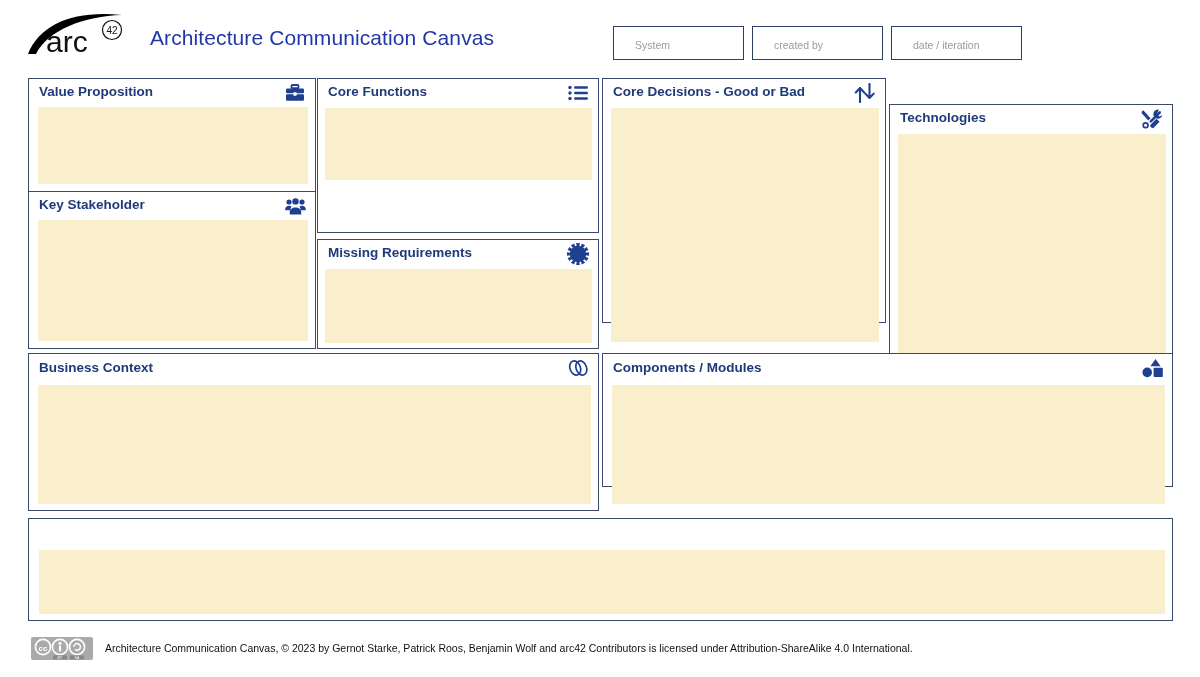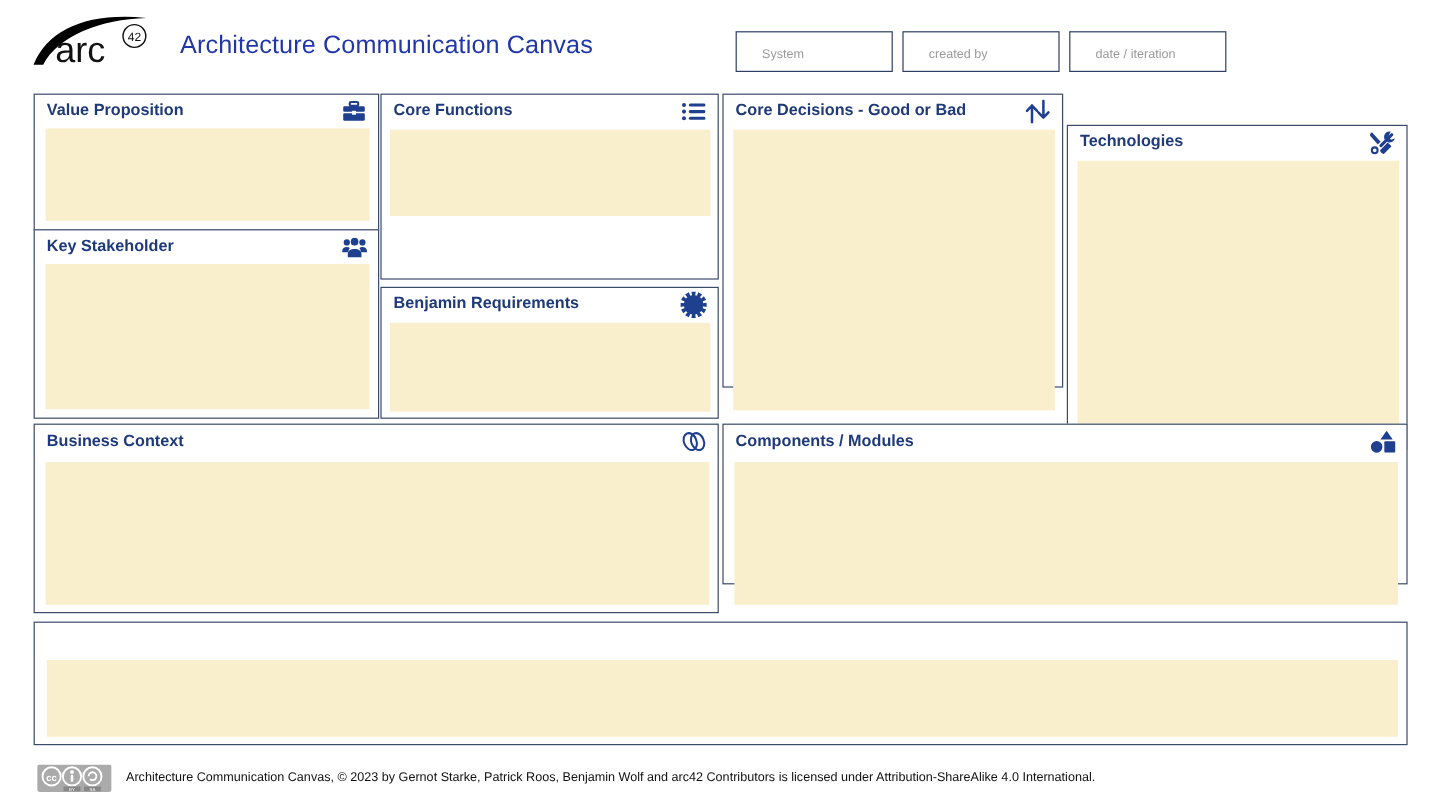--- a/index.html
+++ b/index.html
@@ -225,21 +225,21 @@
           <circle cx="2" cy="13.5" r="1.7"></circle>
             <rect x="6" y="12.2" width="14" height="2.6" rx="1.3"></rect>
         </svg>
       </div>
     </div>
     <div class="fill"></div>
   </div>
 
   <div class="panel" id="p-quality">
     <div class="panel-head">
-      <div class="panel-title">Benjamin Requirements</div>
+      <div class="panel-title">Missing Requirements</div>
       <div class="panel-icon">
         <svg width="22" height="22" viewBox="0 0 22 22" fill="currentColor">
           <g transform="translate(11,11)">
             <g id="spikes">
               <path d="M-1.8 -11 L1.8 -11 L1.3 -7.6 L-1.3 -7.6 Z"></path>
               <g transform="rotate(30)">
                   <path d="M-1.8 -11 L1.8 -11 L1.3 -7.6 L-1.3 -7.6 Z"></path>
                 </g>
               <g transform="rotate(60)">
                   <path d="M-1.8 -11 L1.8 -11 L1.3 -7.6 L-1.3 -7.6 Z"></path>

